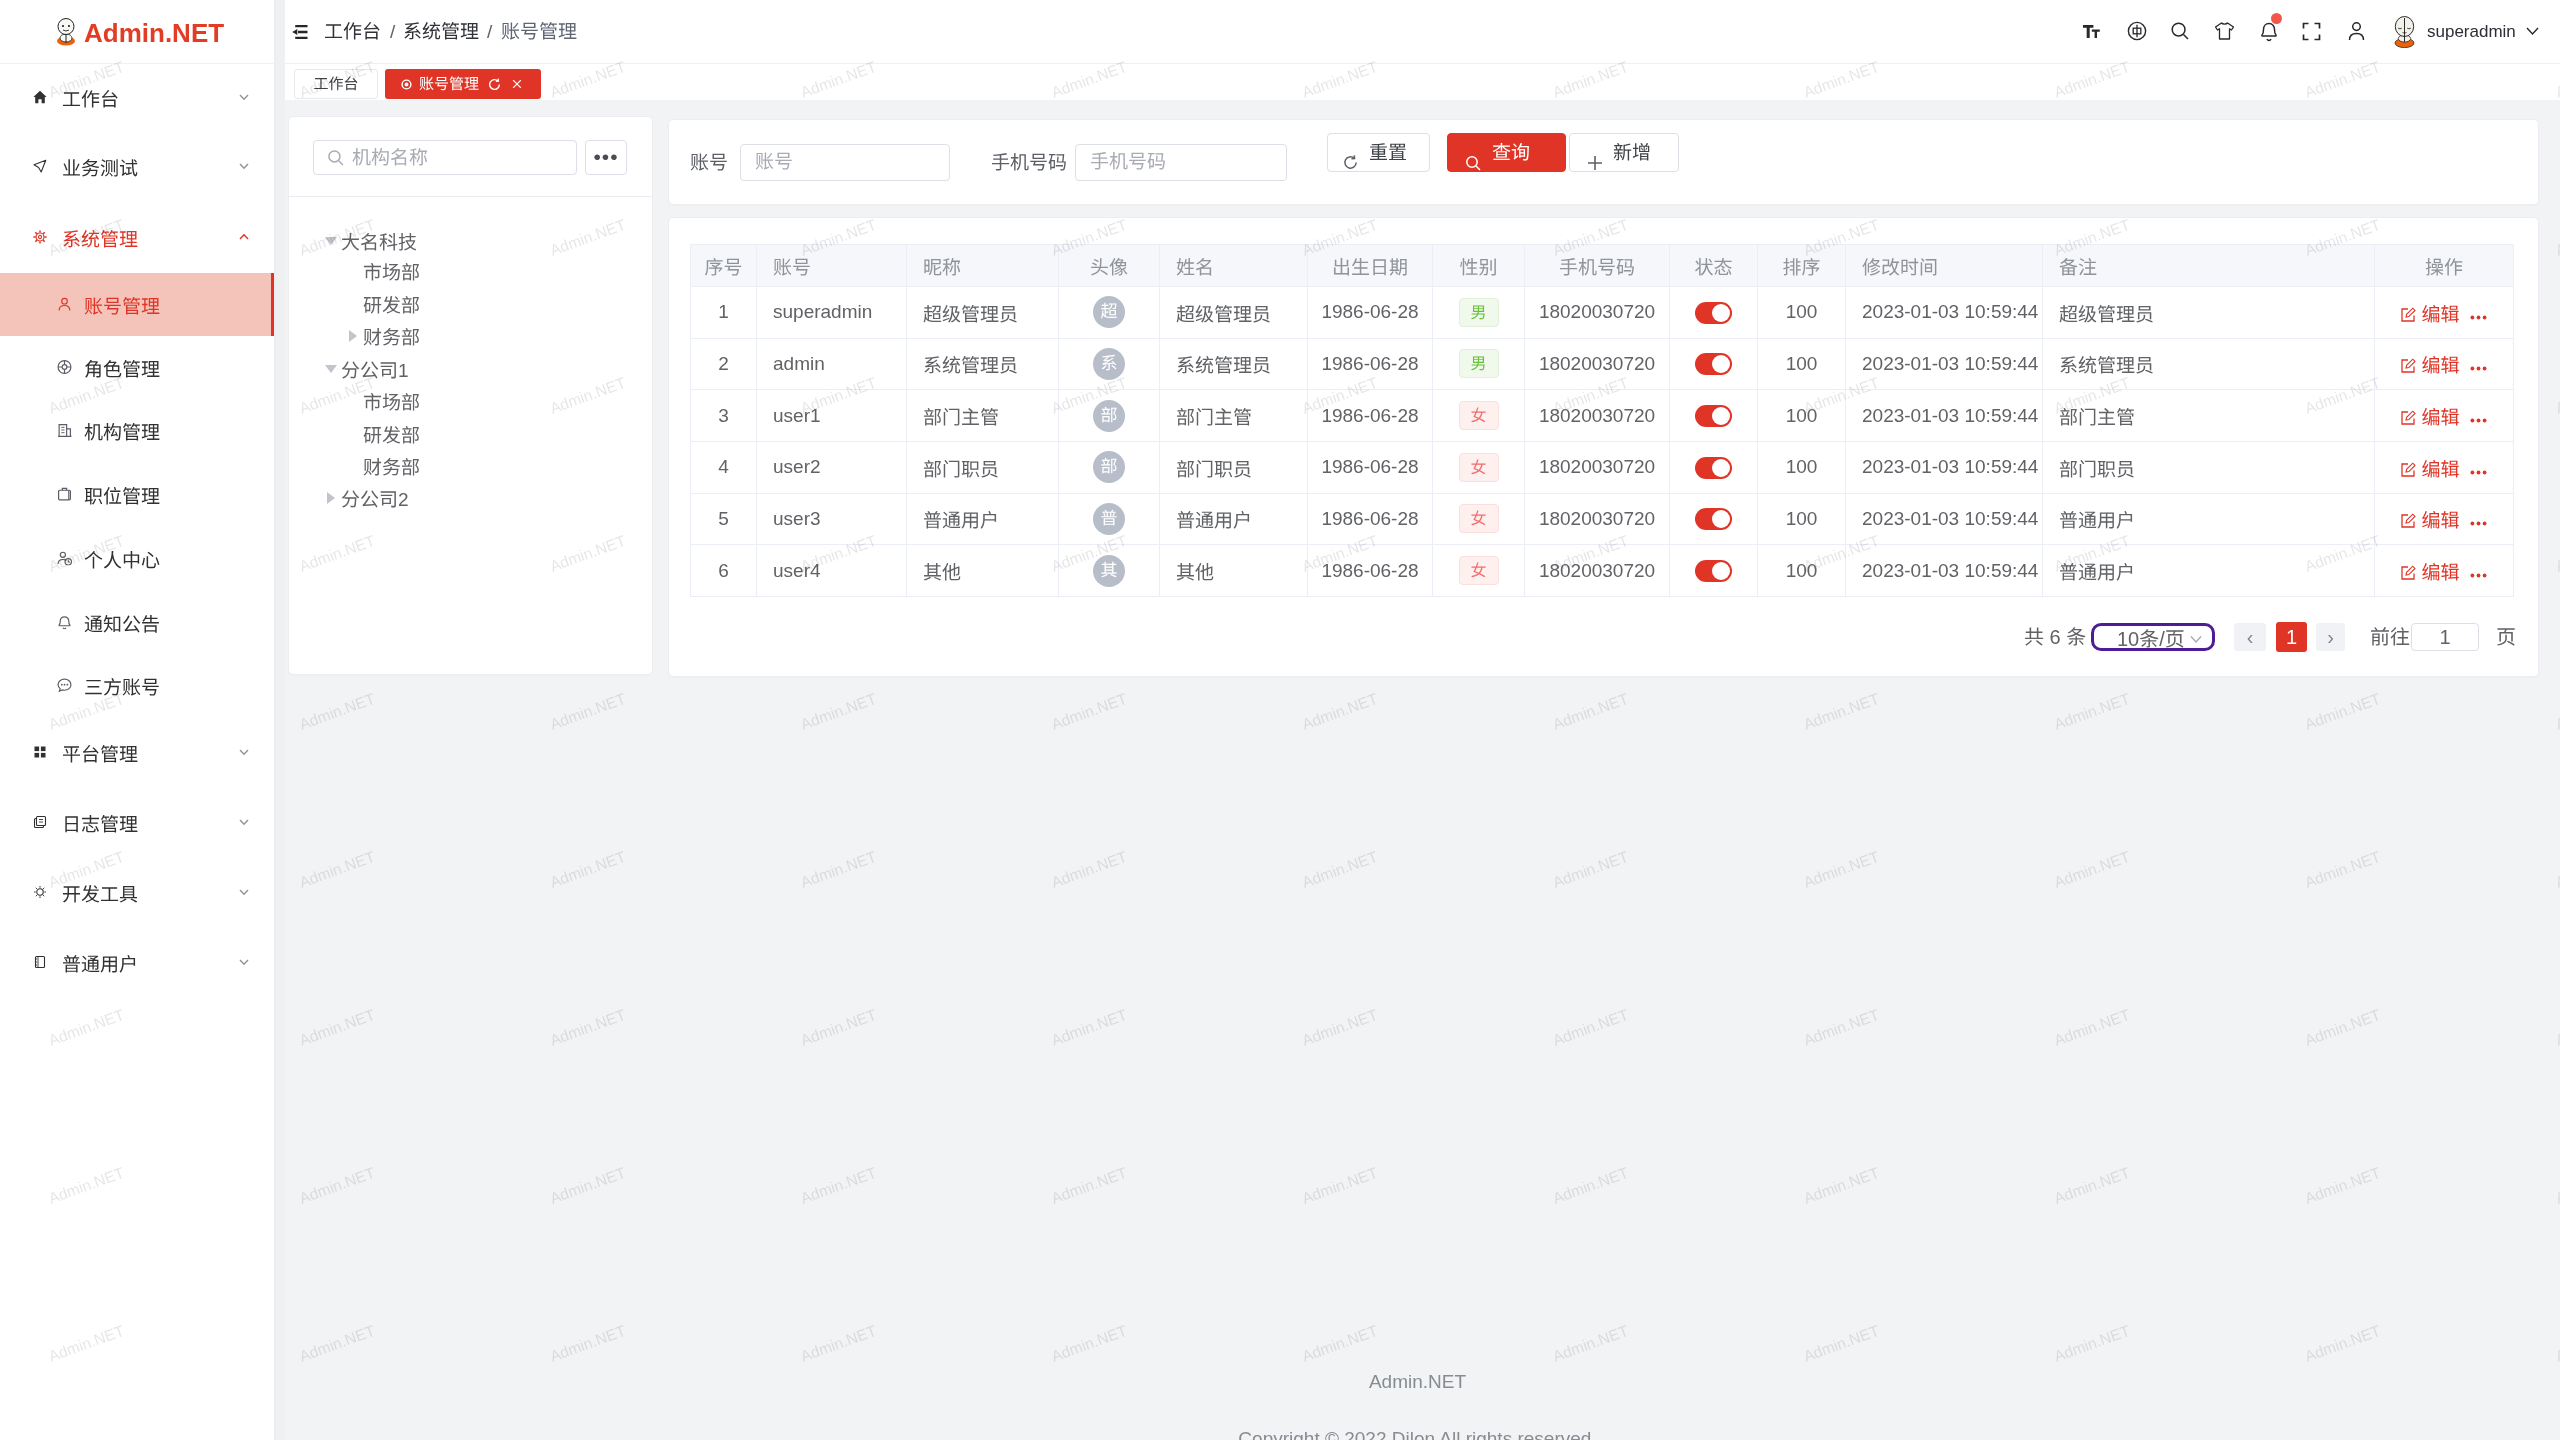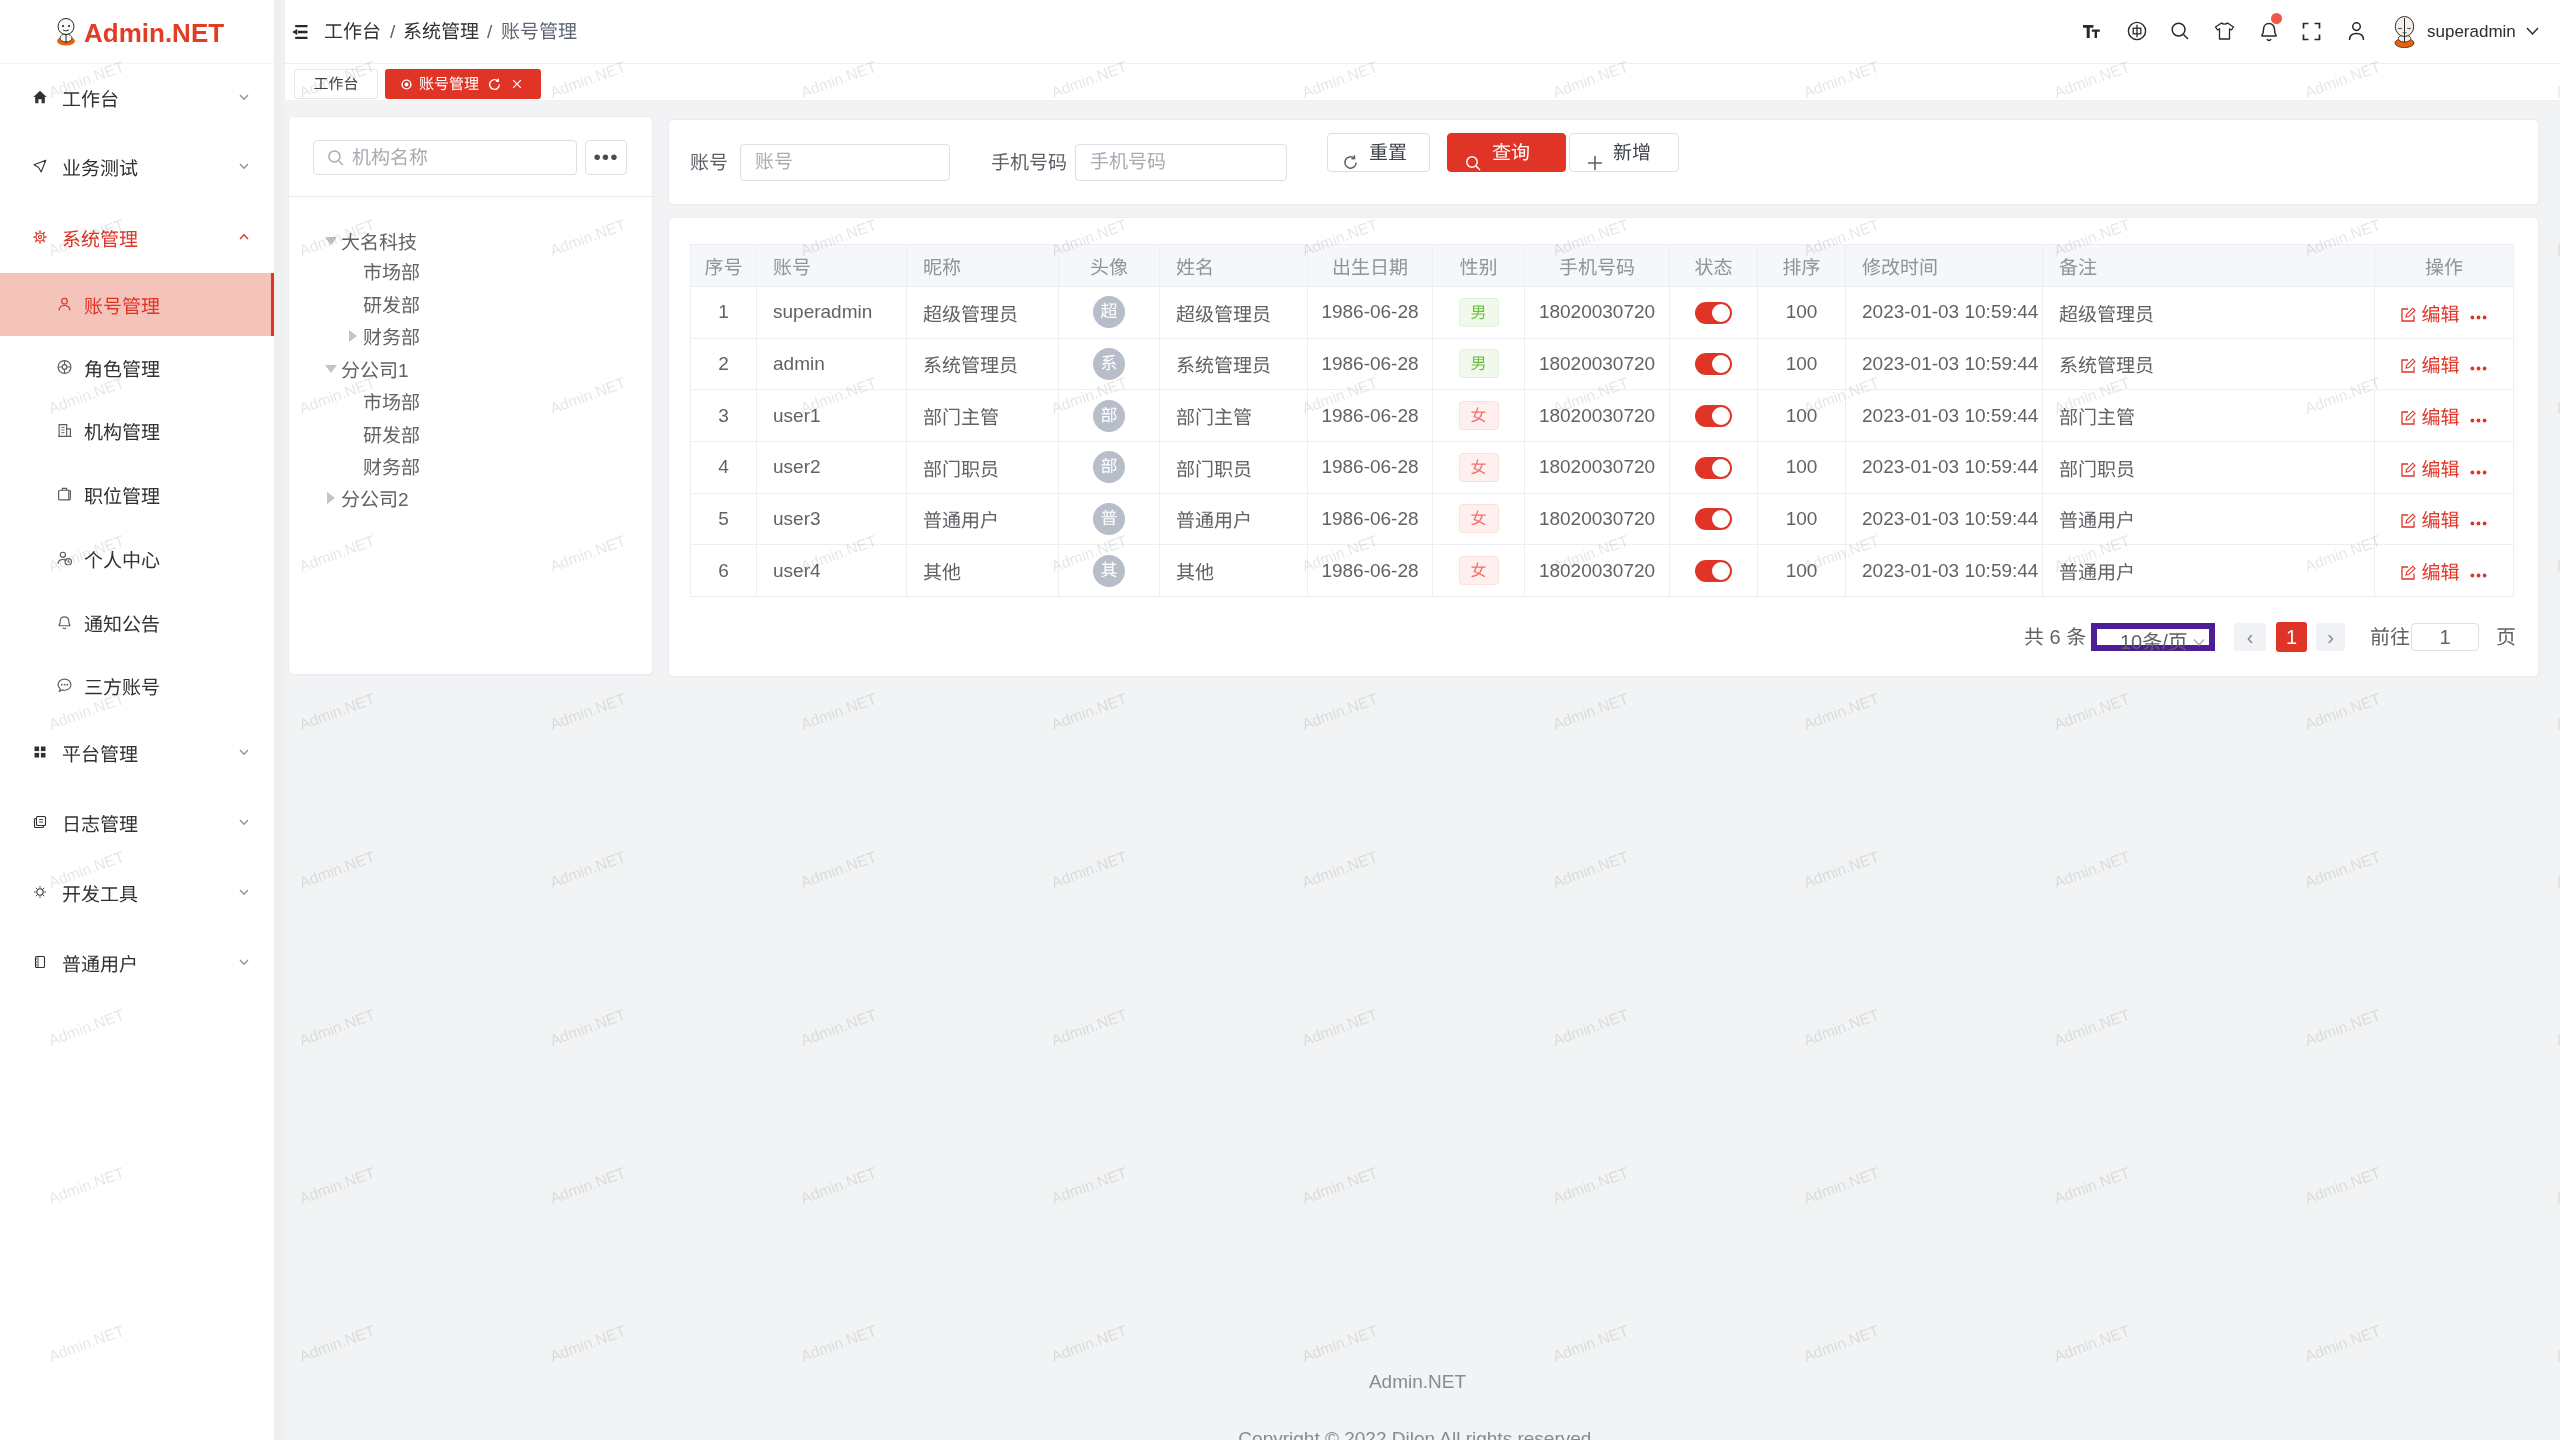--- a/index.html
+++ b/index.html
@@ -68,21 +68,21 @@
   .tag { display:inline-block; width:40px; height:29px; border-radius:4px; font-size:16px; line-height:27px; text-align:center; vertical-align:middle; }
   .tag-m { background:#f0f9ec; border:1px solid #e1f0d8; color:#67c23a; }
   .tag-f { background:#fdf0ef; border:1px solid #fbdfdd; color:#f56c6c; }
   .switch { display:inline-block; width:37px; height:22px; border-radius:11px; background:#e03426; position:relative; vertical-align:middle; }
   .switch i { position:absolute; right:2px; top:2px; width:18px; height:18px; border-radius:50%; background:#fff; }
   .opcell { color:#e03426; }
 
   
   .pgrow { position:absolute; left:0; top:401px; width:1871px; height:36px; font-size:20px; color:#606266; }
   .pg { position:absolute; top:0; height:36px; line-height:36px; }
-  .pgsel { border:6px solid #4c1d95; border-radius:0; }
+  .pgsel { border:3px solid #4c1d95; border-radius:10px; }
   .pgbtn { background:#f0f2f5; border-radius:3px; text-align:center; color:#808590; }
   .pgcur { background:#e03426; border-radius:3px; text-align:center; color:#fff; }
   .pginp { border:1px solid #dcdfe6; border-radius:4px; text-align:center; color:#606266; }
 
   .footer { left:285px; width:2265px; text-align:center; color:#878b92; font-size:19px; }
   svg { display:block; }
   .wm { left:0; top:0; width:2560px; height:1440px; pointer-events:none; z-index:50; }
 </style>
 </head>
 <body>

